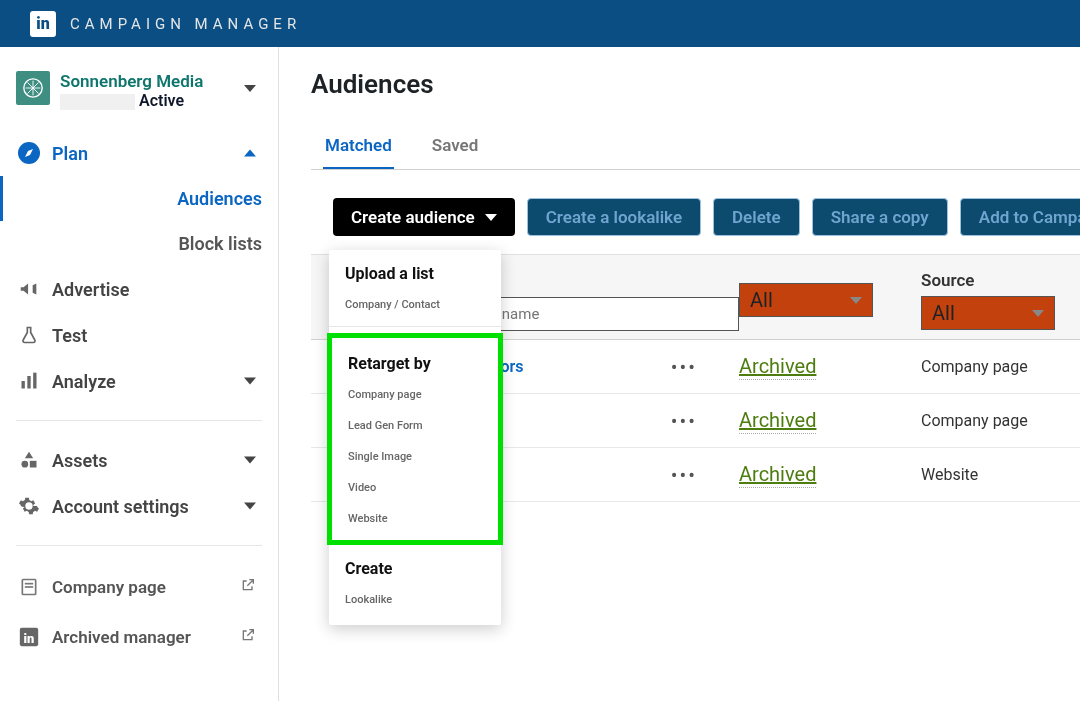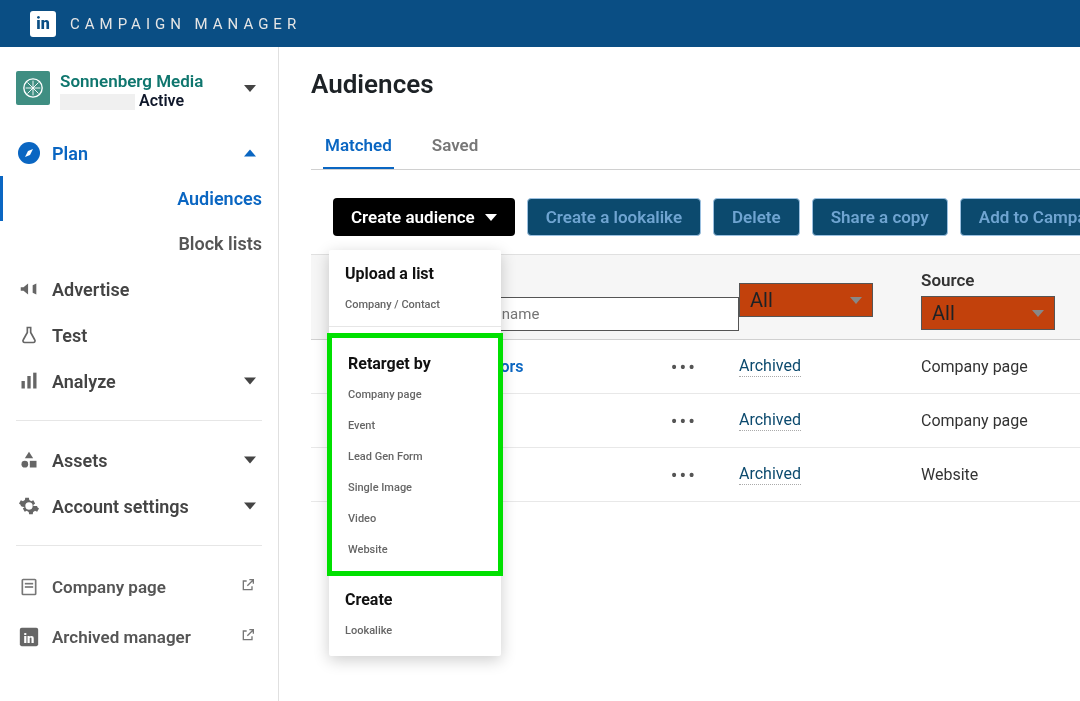--- a/index.html
+++ b/index.html
@@ -63,21 +63,21 @@
   
   .search-input { width: 276px; height:34px; border:1px solid #555; padding: 0 10px; font-size:15px;}
   .select { width:134px; height:34px; border:1px solid #555; padding: 0 10px; font-size:20px; display:flex; align-items:center; justify-content:space-between; background:#c2410c; cursor:pointer;}
   
   .data-row { display:flex; align-items:center; height:54px; border-bottom:1px solid #e8e8e8; padding-left:22px;}
   .cell-audience { width:406px; display:flex; align-items:center;}
   .cell-status { width:182px;}
   .cell-source { flex:1;}
   .audience-link { color:#0a66c2; font-size:16px; font-weight:600;}
   .row-dots { margin-left:auto; margin-right:42px; color:#555; font-size:20px; letter-spacing:2px; cursor:pointer;}
-  .status-text { color:#0c4a6e; font-size:16px; border-bottom:1px dotted #aaa; padding-bottom:1px; display:inline-block;}
+  .status-text { color:#4d7c0f; font-size:20px; border-bottom:1px dotted #aaa; padding-bottom:1px; display:inline-block;text-decoration:underline;}
   .source-text { color:#333; font-size:16px;}
   
   
   .dropdown { position:absolute; left:329px; top:250px; width:172px; background:#fff; box-shadow: 0 4px 16px rgba(0,0,0,0.2); border-radius:2px; z-index:50; padding-bottom:10px;}
   .dd-group-title { font-size:16px; font-weight:700; color:#111; padding: 14px 28px 6px 16px;}
   .dd-item { font-size:11px; font-weight:500; color:#666; padding: 9px 16px; cursor:pointer;}
   .dd-divider { height:1px; background:#e6e6e6; margin:6px 0;}
   .highlight-box { border:5px solid #00e000; margin: 0 -2px; padding: 2px 0 6px 0;}
   
   .chev { display:inline-block; width:0; height:0;}
@@ -291,21 +291,20 @@
   </main>
 </div>
 
 <div class="dropdown">
   <div class="dd-group-title">Upload a list</div>
   <div class="dd-item">Company / Contact</div>
   <div class="dd-divider"></div>
   <div class="highlight-box">
     <div class="dd-group-title">Retarget by</div>
     <div class="dd-item">Company page</div>
-    <div class="dd-item">Event</div>
     <div class="dd-item">Lead Gen Form</div>
     <div class="dd-item">Single Image</div>
     <div class="dd-item">Video</div>
     <div class="dd-item">Website</div>
   </div>
   <div class="dd-group-title">Create</div>
   <div class="dd-item">Lookalike</div>
 </div>
 
 </body></html>

